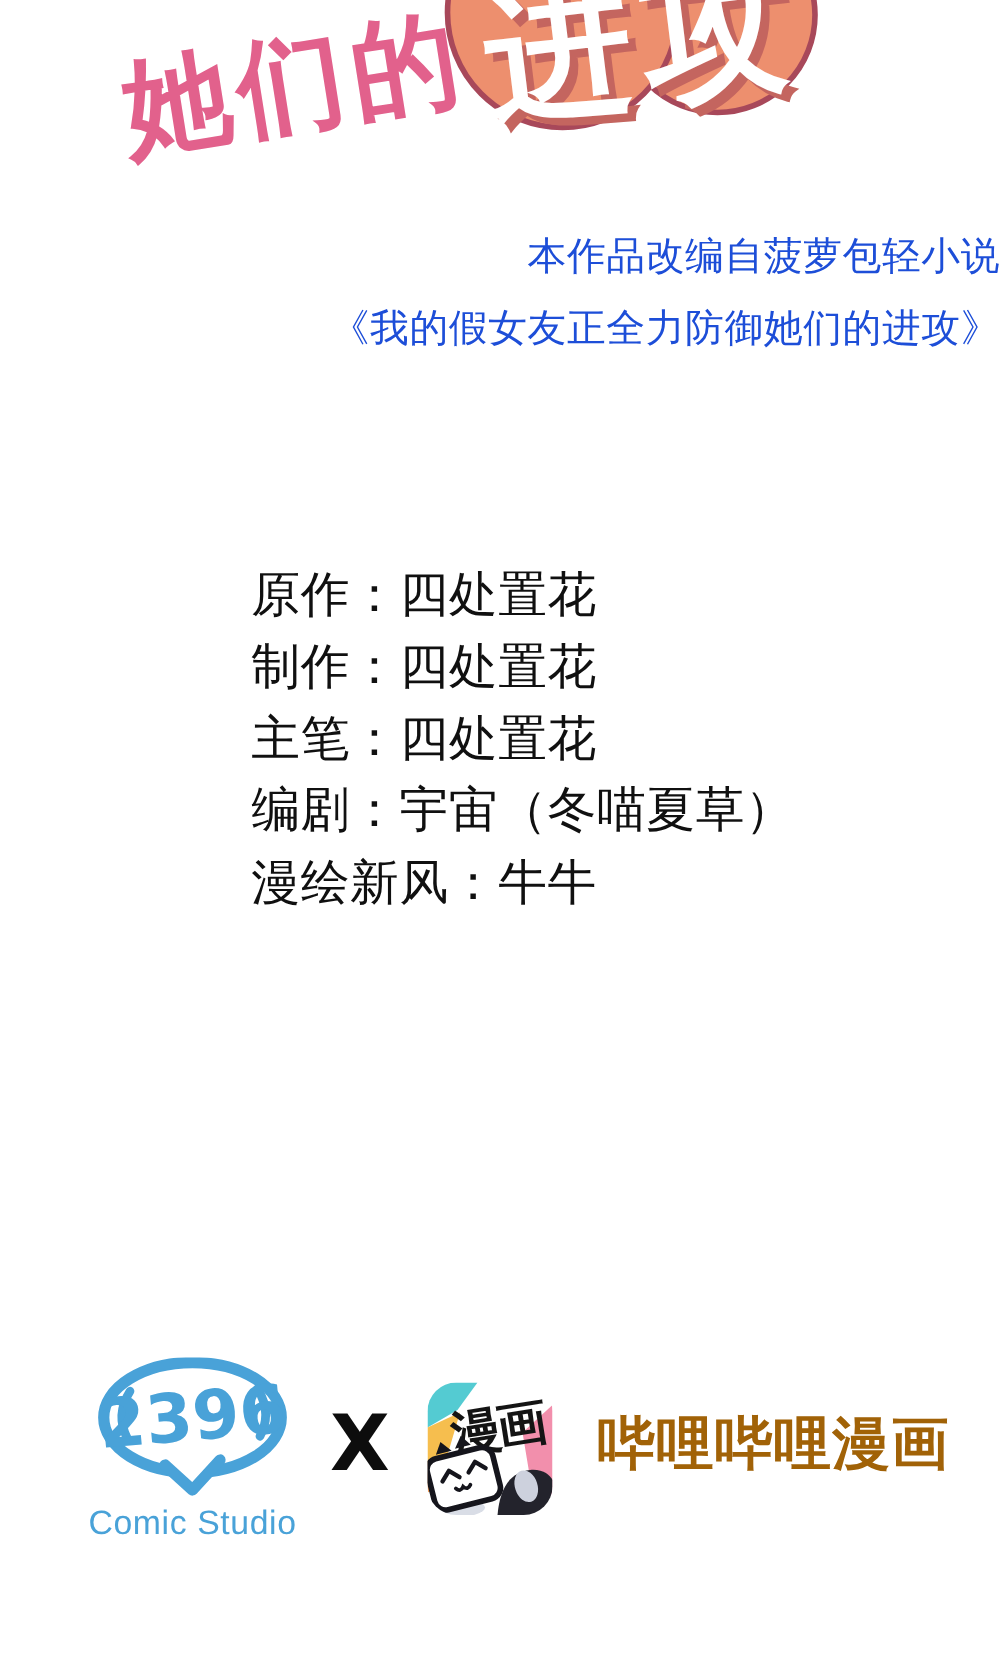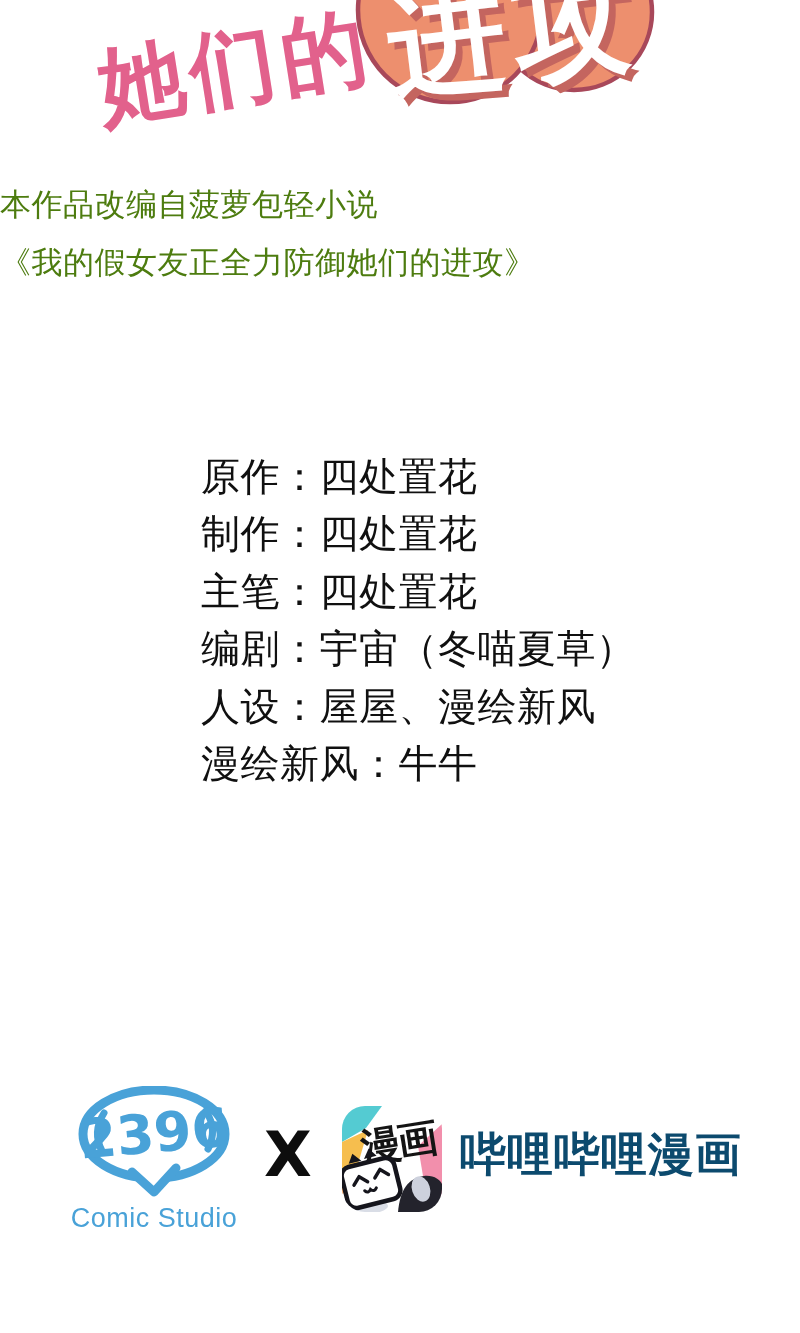--- a/index.html
+++ b/index.html
@@ -15,22 +15,22 @@
     font-family:"DejaVu Sans","Liberation Sans",sans-serif;
     font-size:86px; font-weight:bold; letter-spacing:6px; text-anchor:middle;
   }
   .badge-text {
     font-family:"DejaVu Sans","Liberation Sans",sans-serif;
     font-size:118px; font-weight:bold; letter-spacing:8px; text-anchor:middle;
   }
   
   .adaptation {
     position:absolute; top:176px; left:0; width:800px;
-    text-align:left; font-size:31px; line-height:58px;
-    font-weight:normal; color:#4d7c0f; letter-spacing:0.5px;
+    text-align:right; font-size:31px; line-height:58px;
+    font-weight:normal; color:#1d4ed8; letter-spacing:0.5px;
   }
   
   .credits {
     position:absolute; left:201px; top:448px;
     font-size:39px; line-height:57.4px; letter-spacing:0.5px;
     font-weight:500; color:#101010;
   }
   .credit-row { white-space:nowrap; }
   
   .partners {
@@ -50,22 +50,22 @@
     font-size:62px; font-weight:900; color:#0d0d0d;
     margin:0 30px 10px 26px; line-height:1;
     font-family:"DejaVu Sans","Liberation Sans",sans-serif;
   }
   .app-icon { display:block; margin-bottom:2px; }
   .manga-glyph {
     font-family:"DejaVu Sans","Liberation Sans",sans-serif;
     font-size:40px; font-weight:bold; text-anchor:middle; letter-spacing:-3px;
   }
   .platform-name {
-    font-size:46px; font-weight:700; color:#0c4a6e;
-    letter-spacing:1px; margin:0 0 10px 18px; white-space:nowrap;
+    font-size:46px; font-weight:700; color:#a16207;
+    letter-spacing:1px; margin:0 0 10px 36px; white-space:nowrap;
   }
 </style>
 </head>
 <body>
 
 <div class="page">
 
   <svg class="title-art" width="800" height="140" viewBox="0 0 800 140" aria-hidden="true">
     <circle cx="574" cy="12" r="78" stroke-width="4.5" fill="#ed8f6e" stroke="#a8485a"></circle>
     <circle cx="450" cy="10" r="92" stroke-width="4.5" fill="#ed8f6e" stroke="#a8485a"></circle>
@@ -84,23 +84,20 @@
       <span class="credit-label">原作：</span><span class="credit-name">四处置花</span>
     </div>
     <div class="credit-row">
       <span class="credit-label">制作：</span><span class="credit-name">四处置花</span>
     </div>
     <div class="credit-row">
       <span class="credit-label">主笔：</span><span class="credit-name">四处置花</span>
     </div>
     <div class="credit-row">
       <span class="credit-label">编剧：</span><span class="credit-name">宇宙（冬喵夏草）</span>
-    </div>
-    <div class="credit-row">
-      <span class="credit-label">人设：</span><span class="credit-name">屋屋、漫绘新风</span>
     </div>
     <div class="credit-row">
       <span class="credit-label">漫绘新风：</span><span class="credit-name">牛牛</span>
     </div>
   </div>
 
   <div class="partners">
 
     <svg class="studio-logo" width="170" height="148" viewBox="0 0 170 148" aria-hidden="true">
       <ellipse cx="86" cy="48" rx="71" ry="44" fill="#ffffff" stroke-width="9" stroke="#49a2d8"></ellipse>

